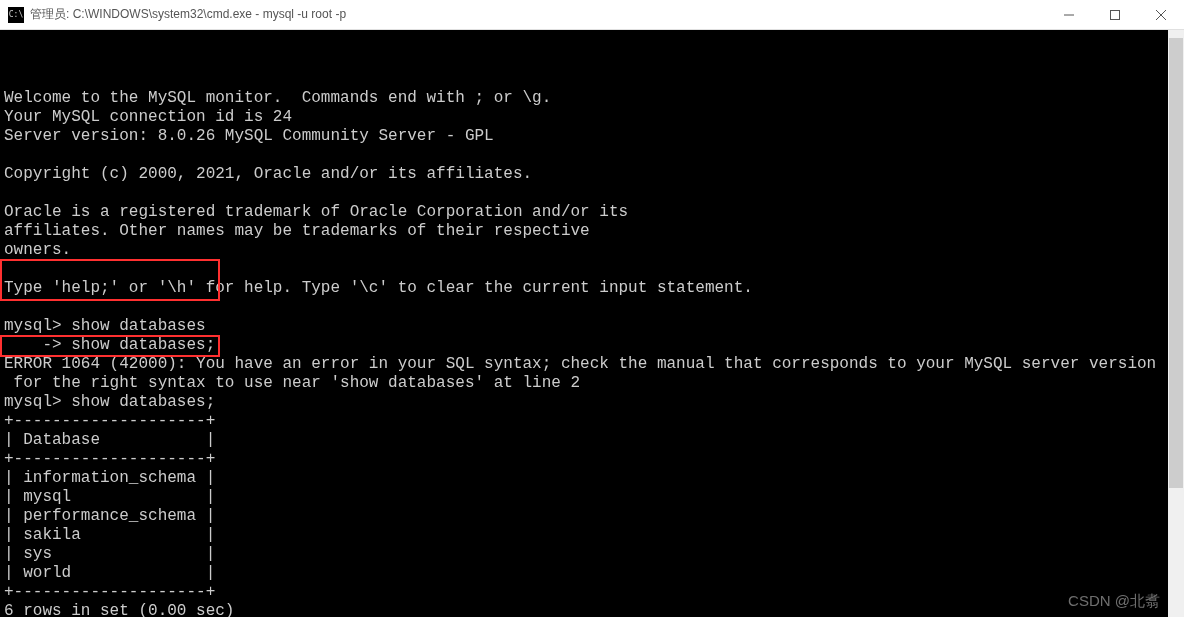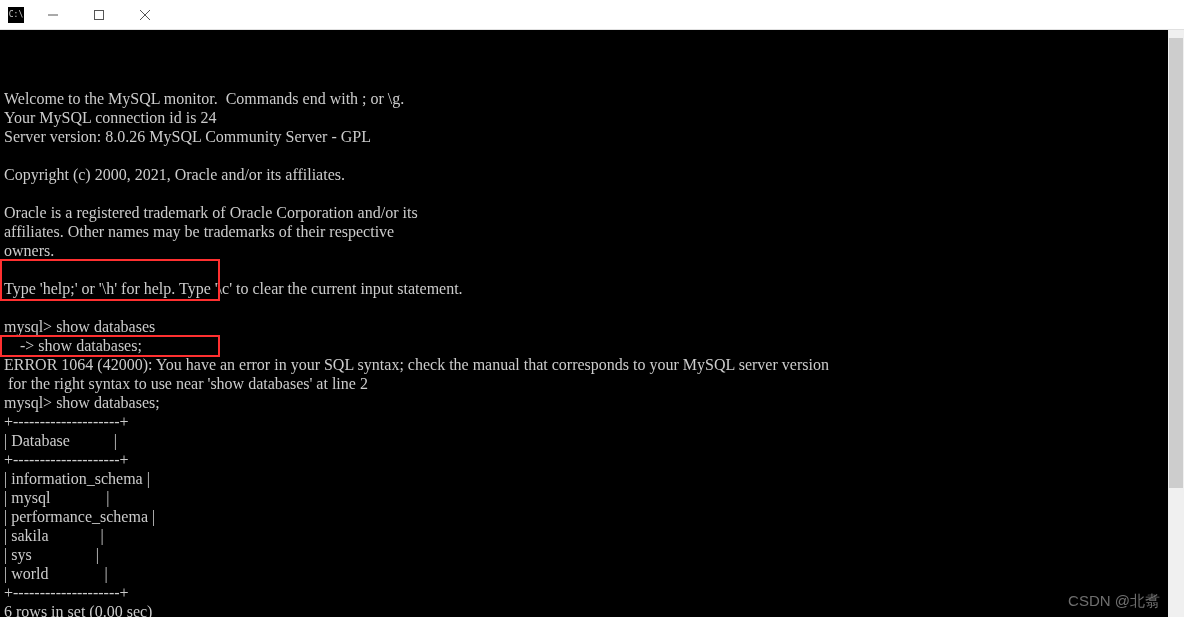--- a/index.html
+++ b/index.html
@@ -52,21 +52,21 @@
       color: #666;
       font-size: 11px;
     }
     .win-btn svg {
       width: 10px;
       height: 10px;
     }
     .terminal {
       background: #000000;
       color: #cccccc;
-      font-family: Liberation Serif, serif;
+      font-family: Liberation Mono, monospace;
       font-size: 16px;
       line-height: 19px;
       padding: 2px 4px;
       height: calc(617px - 30px);
       position: relative;
       white-space: pre;
       overflow: hidden;
     }
     .terminal-line {
       white-space: pre;
@@ -111,20 +111,21 @@
       color: rgba(200,200,200,0.55);
       font-size: 15px;
       font-family: "Microsoft YaHei", sans-serif;
     }
   </style>
 </head>
 <body>
 
 <div class="title-bar">
   <div class="title-icon">C:\</div>
+  <div class="title-text">管理员: C:\WINDOWS\system32\cmd.exe - mysql  -u root -p</div>
   <div class="window-controls">
     <div class="win-btn">
       <svg viewBox="0 0 10 10">
           <line x1="0" y1="5" x2="10" y2="5" stroke="#555" stroke-width="1"></line>
         </svg>
     </div>
     <div class="win-btn">
       <svg viewBox="0 0 10 10">
           <rect x="0.5" y="0.5" width="9" height="9" fill="none" stroke="#555" stroke-width="1"></rect>
         </svg>

